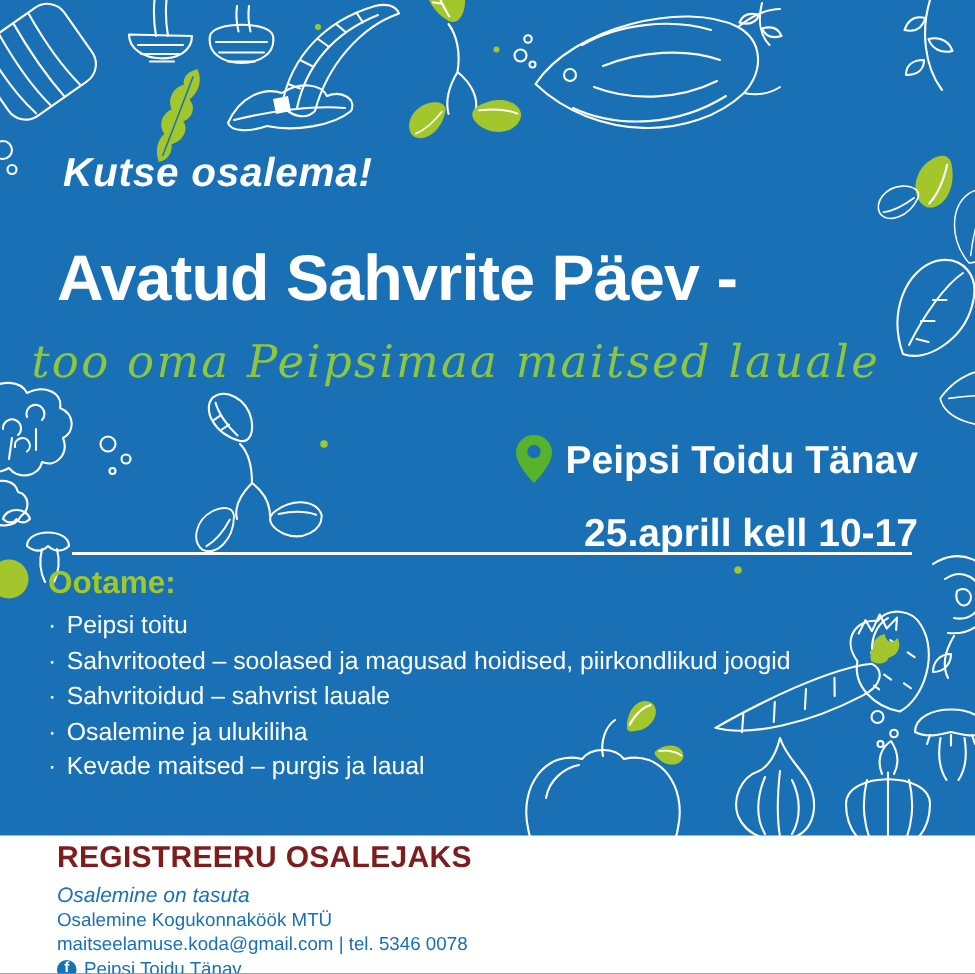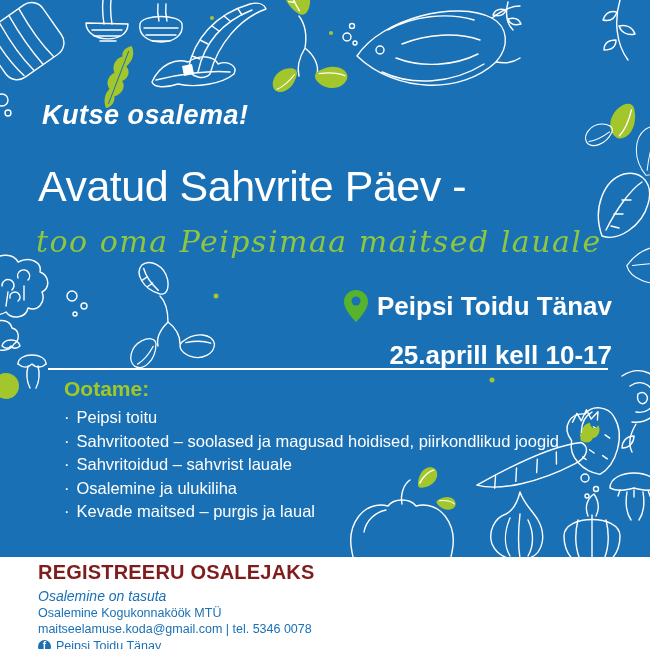--- a/index.html
+++ b/index.html
@@ -6,35 +6,35 @@
   html,body { width:650px; height:649px; }
   body { font-family:"Liberation Sans", sans-serif; }
 
   .poster { position:relative; width:650px; height:649px; background:#1a70b5; overflow:hidden; }
 
   .bg-art { position:absolute; top:0; left:0; }
 
   .invite { position:absolute; left:42px; top:100px; font-size:27px; font-style:italic;
             font-weight:700; color:#ffffff; letter-spacing:.5px; white-space:nowrap; }
 
-  .title { position:absolute; left:38px; top:162px; font-size:43px; font-weight:400;
+  .title { position:absolute; left:38px; top:162px; font-size:43px; font-weight:700;
            color:#ffffff; letter-spacing:-0.5px; white-space:nowrap; }
 
-  .subtitle { position:absolute; left:36px; top:224px; font-size:30px; font-style:italic;
+  .subtitle { position:absolute; left:21px; top:224px; font-size:30px; font-style:italic;
               color:#8dc63f; font-family:"DejaVu Serif", cursive; letter-spacing:1.5px; white-space:nowrap; }
 
   .event { position:absolute; right:38px; top:290px; text-align:right; color:#ffffff; }
   .event-line { display:flex; align-items:center; justify-content:flex-end; gap:9px;
                 font-size:26px; font-weight:700; white-space:nowrap; }
   .event-line.second { margin-top:18px; }
   .pin-icon svg { display:block; }
 
   .divider { position:absolute; left:48px; top:368px; width:560px; height:2px; background:#ffffff; }
 
-  .expect { position:absolute; left:64px; top:377px; width:565px; }
+  .expect { position:absolute; left:32px; top:377px; width:565px; }
   .expect-heading { font-size:21px; font-weight:700; color:#a0c827; margin-bottom:5px; }
   .expect-list { list-style:none; color:#ffffff; font-size:16.5px; line-height:23.6px; font-weight:500; }
   .expect-list .bullet { margin-right:7px; }
 
   .footer { position:absolute; left:0; top:557px; width:650px; height:92px; background:#ffffff; color:#1a70b5; }
   .footer-left { position:absolute; left:38px; top:4px; }
   .register { font-size:20px; font-weight:800; letter-spacing:.2px; color:#7f1d1d; white-space:nowrap; }
   .note { font-size:14px; font-style:italic; margin-top:4px; }
   .org { font-size:12.5px; margin-top:2px; }
   .contact { font-size:12.5px; margin-top:2px; }

